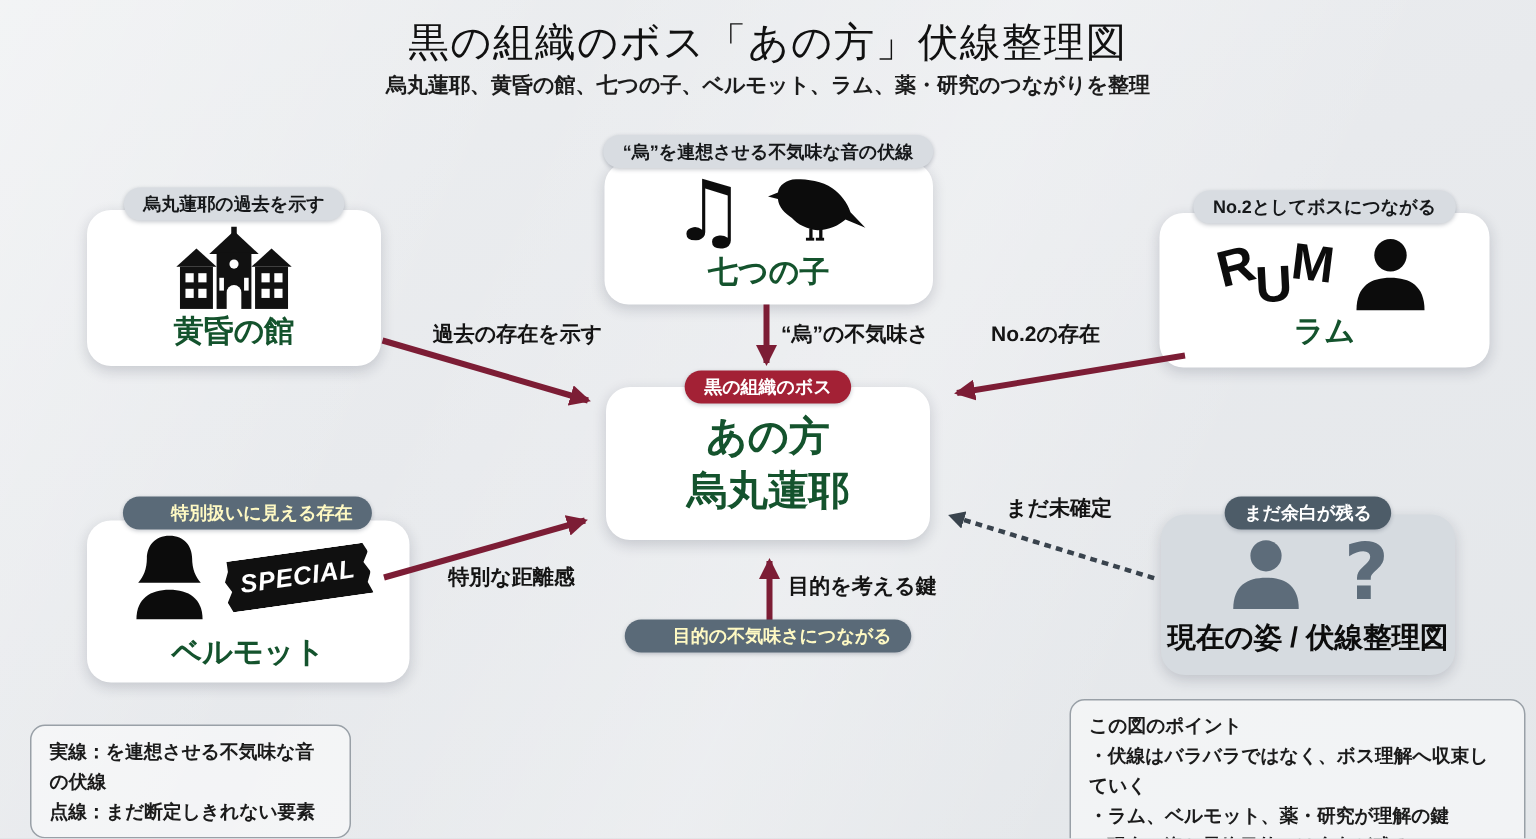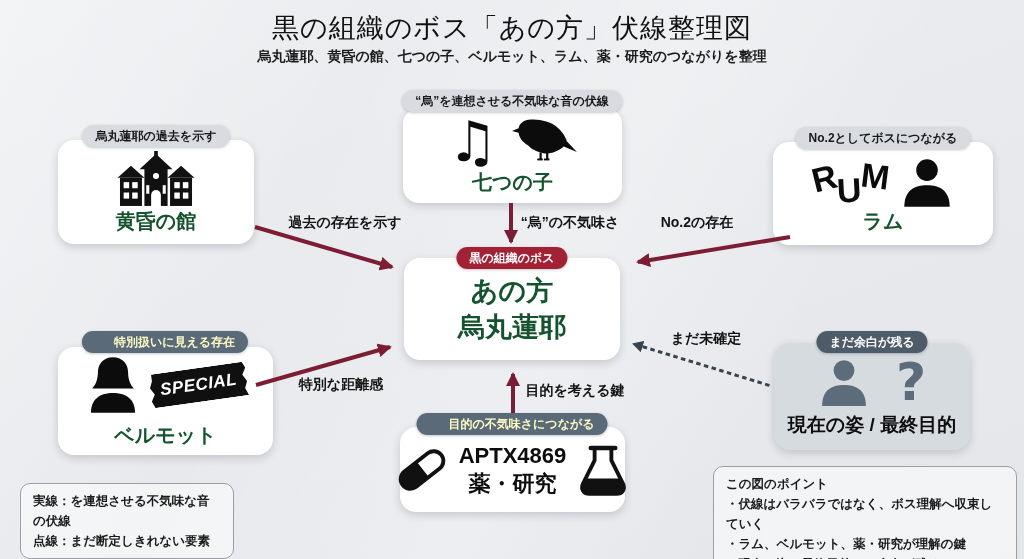--- a/index.html
+++ b/index.html
@@ -169,51 +169,31 @@
       <svg class="ic" width="58" height="58" viewBox="0 0 100 100">
         <path d="M50,2 C33,2 24,14 24,28 C24,40 20,50 14,56 L86,56 C80,50 76,40 76,28 C76,14 67,2 50,2 Z" fill="#0c0c0c"></path>
         <path d="M12,98 C12,74 28,64 50,64 C72,64 88,74 88,98 Z" fill="#0c0c0c"></path>
       </svg>
       <div class="stamp">SPECIAL</div>
     </div>
     <div class="node-label" style="margin-top:9px;">ベルモット</div>
   </div>
 
   <div class="badge slate" style="left:512px;top:413px;">目的の不気味さにつながる</div>
-  <div class="card" style="left:400px;top:427px;width:225px;height:85px;">
-    <div class="icon-row" style="gap:8px;">
-      <svg class="ic" width="58" height="58" viewBox="0 0 90 90">
-        <g transform="rotate(-38 45 45)">
-          <rect x="7" y="30" width="76" height="30" rx="15" fill="#fff" stroke="#111" stroke-width="6"></rect>
-          <path d="M45,30 L22,30 A15,15 0 0 0 22,60 L45,60 Z" fill="#111"></path>
-          <line x1="45" y1="29" x2="45" y2="61" stroke="#111" stroke-width="3"></line>
-        </g>
-      </svg>
-      <div class="aptx-text">
-        <div>APTX4869</div>
-        <div>薬・研究</div>
-      </div>
-      <svg class="ic" width="58" height="58" viewBox="0 0 90 90">
-        <path d="M32,14 L32,30 L14,66 C10,75 15,82 24,82 L66,82 C75,82 80,75 76,66 L58,30 L58,14" fill="none" stroke="#111" stroke-width="6" stroke-linejoin="round" stroke-linecap="round"></path>
-        <line x1="26" y1="11" x2="64" y2="11" stroke="#111" stroke-width="7" stroke-linecap="round"></line>
-        <path d="M19,58 L14,68 C11,76 16,80 24,80 L66,80 C74,80 79,76 76,68 L71,58 Z" fill="#111"></path>
-      </svg>
-    </div>
-  </div>
 
   <div class="badge darkslate" style="left:872px;top:331px;">まだ余白が残る</div>
   <div class="card gray" style="left:774px;top:343px;width:196px;height:107px;">
     <div class="icon-row" style="gap:26px;">
       <svg class="ic" width="52" height="52" viewBox="0 0 100 100">
         <circle cx="50" cy="28" r="20" fill="#5d6c7a"></circle>
         <path d="M8,96 C8,66 26,56 50,56 C74,56 92,66 92,96 Z" fill="#5d6c7a"></path>
       </svg>
       <span class="question">?</span>
     </div>
-    <div class="current-label">現在の姿 / 最終目的</div>
+    <div class="current-label">現在の姿 / 伏線整理図</div>
   </div>
 
   <div class="infobox" style="left:20px;top:483px;width:188px;">
     <div>実線：を連想させる不気味な音の伏線</div>
     <div>点線：まだ断定しきれない要素</div>
   </div>
 
   <div class="infobox" style="left:713px;top:466px;width:278px;">
     <div>この図のポイント</div>
     <div>・伏線はバラバラではなく、ボス理解へ収束していく</div>

